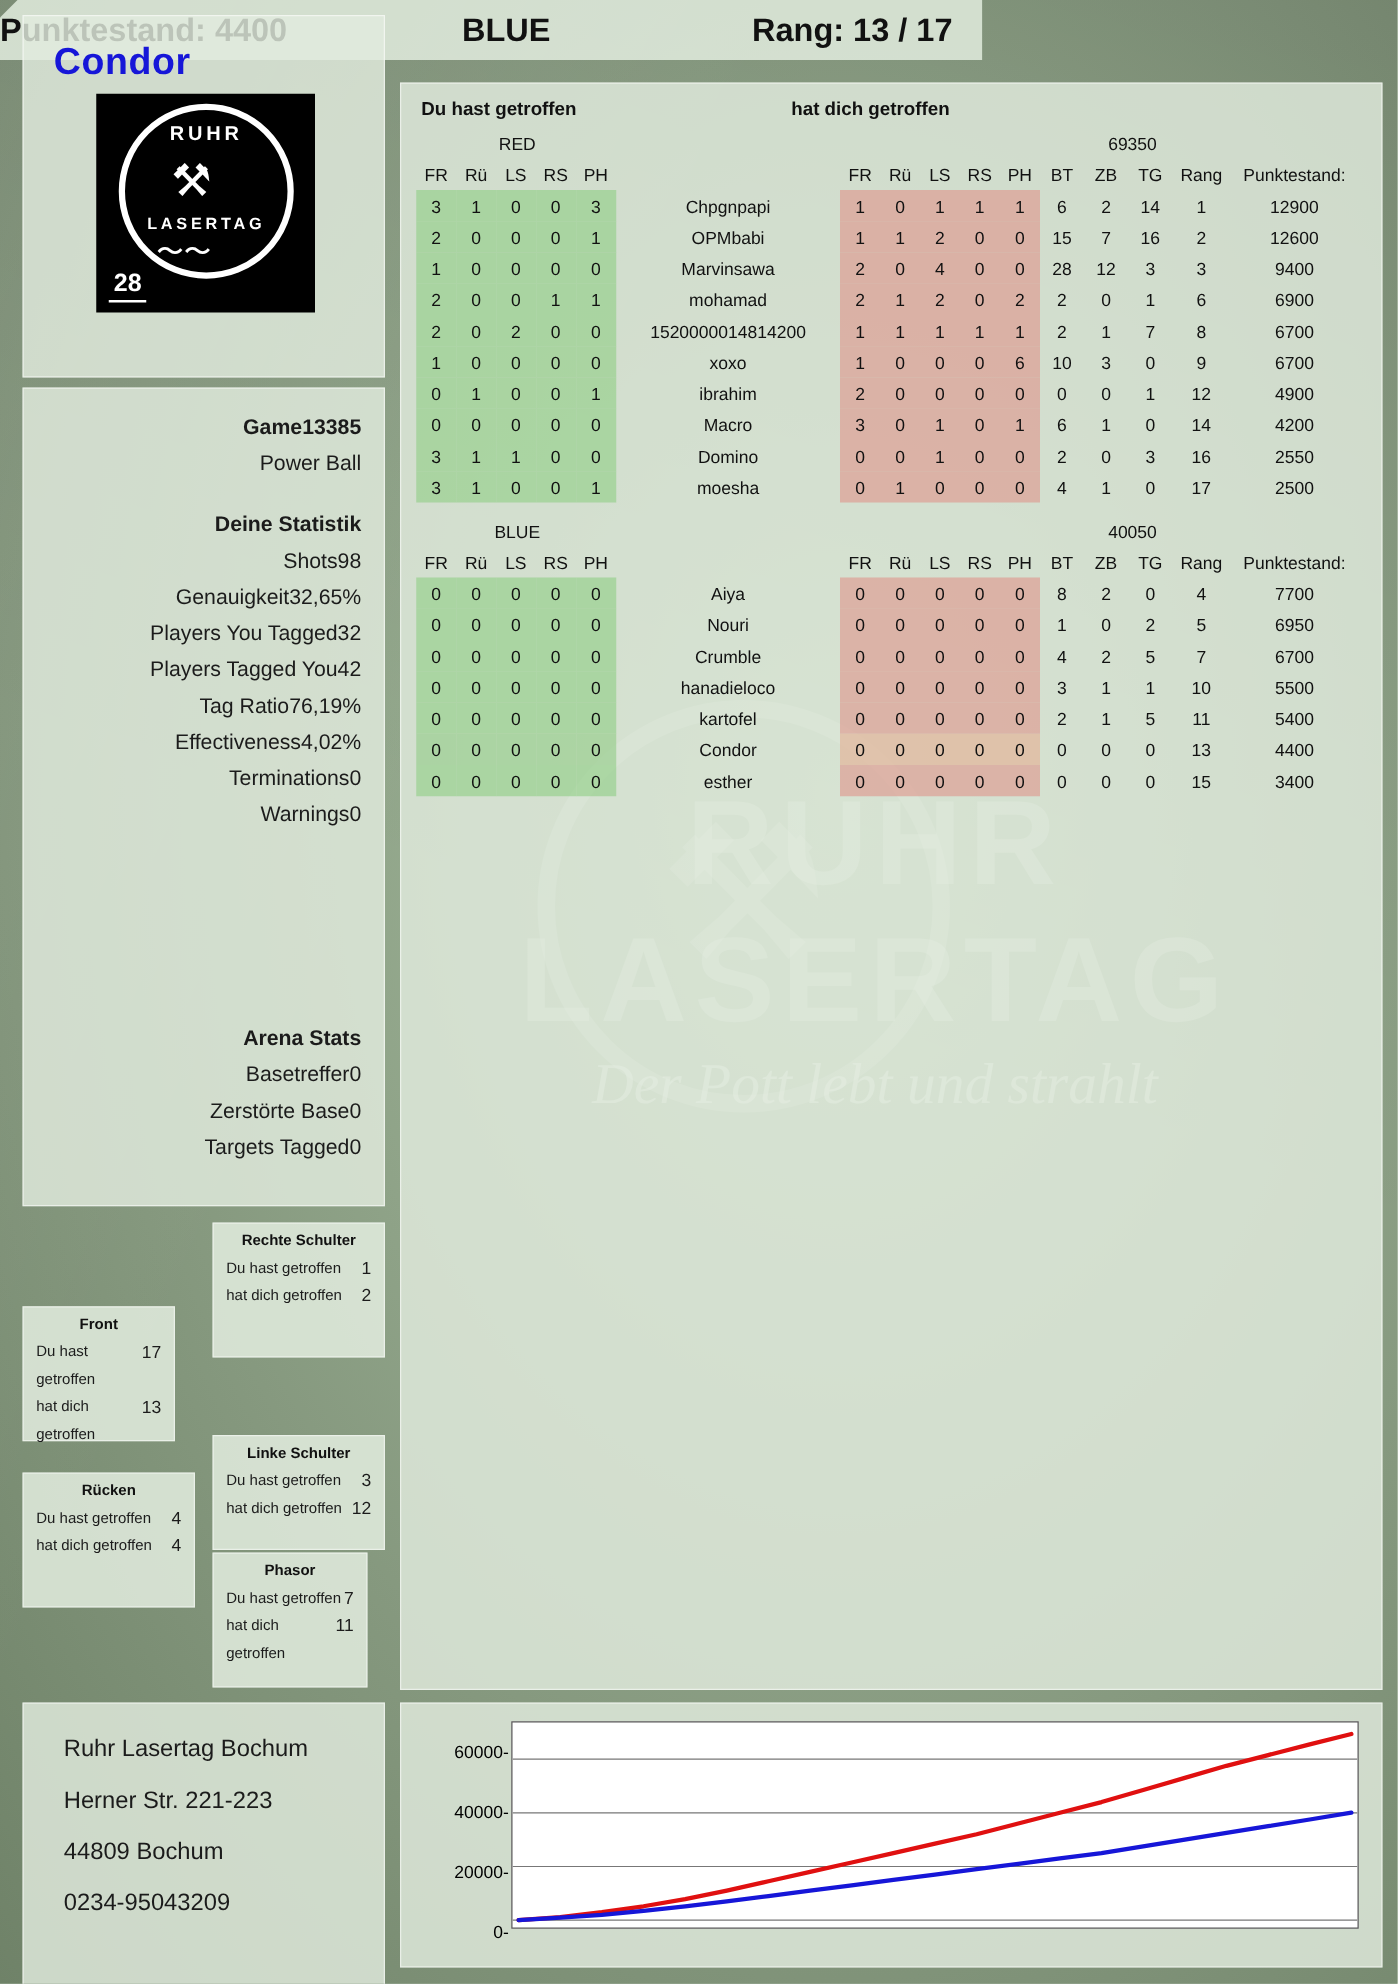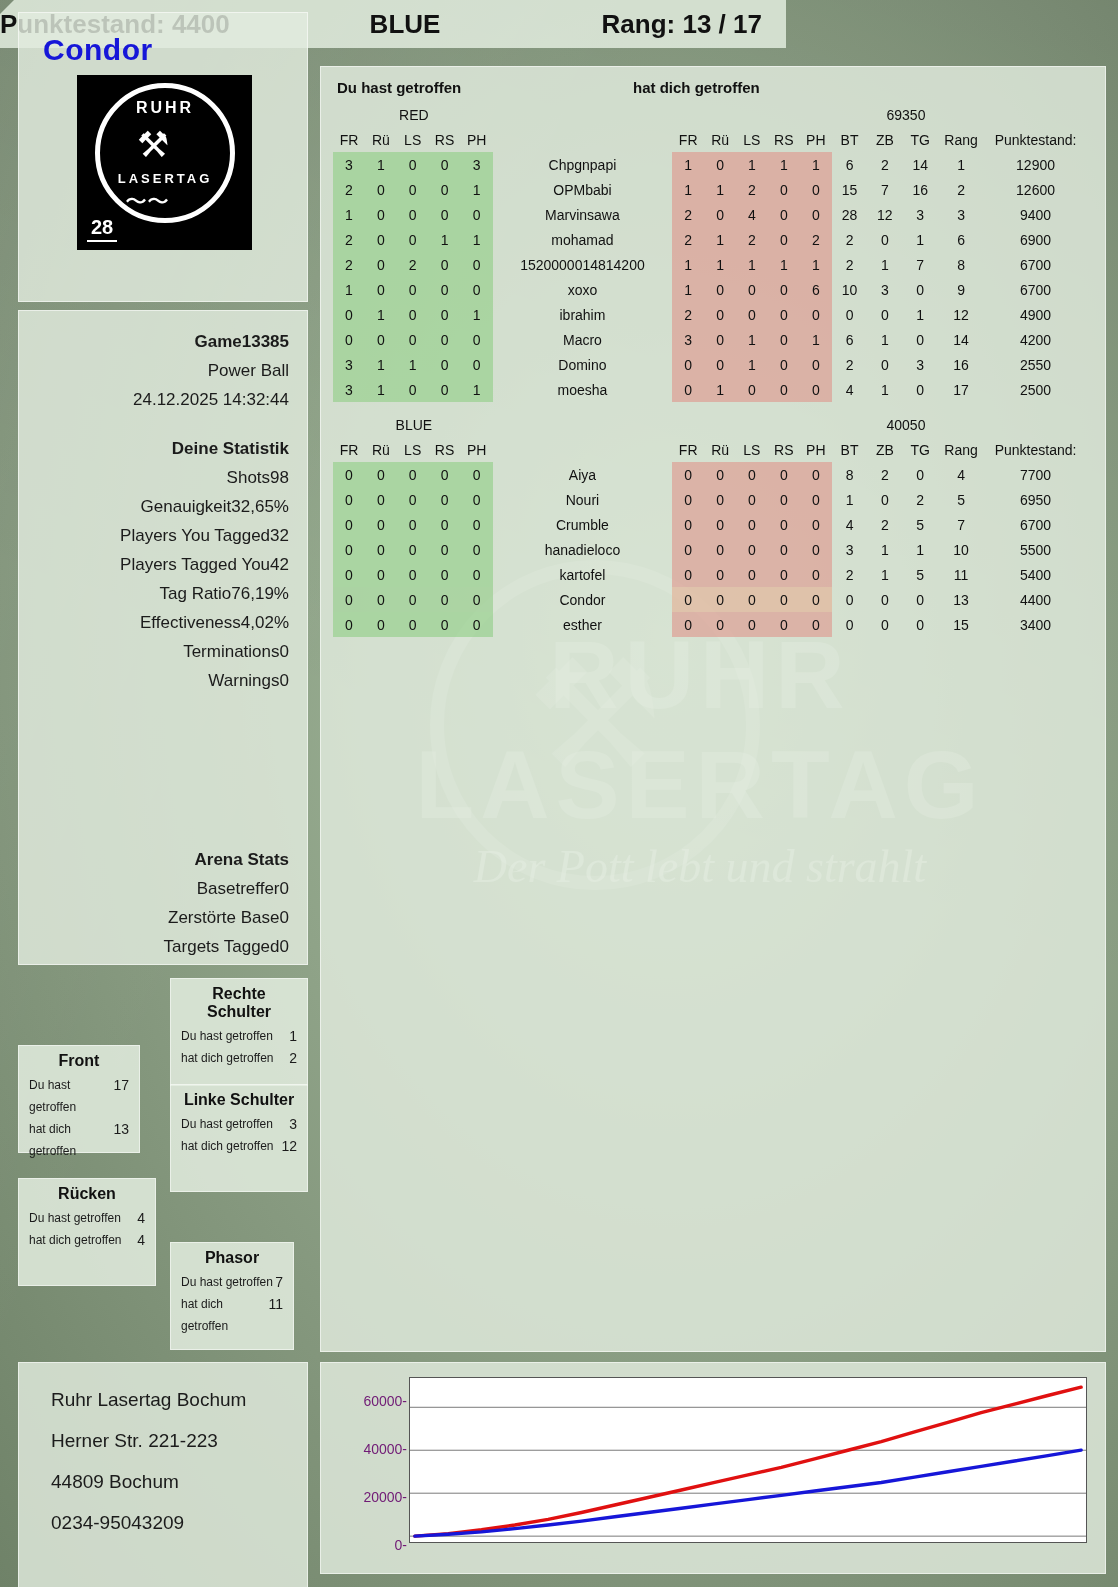--- a/index.html
+++ b/index.html
@@ -76,27 +76,27 @@
   .logo-wave { position:absolute; left:48px; top:112px; font-size:22px; color:#fff; }
   .logo-num { position:absolute; left:10px; bottom:8px; font-size:20px; font-weight:bold; border-bottom:2px solid #fff; padding:0 4px 1px 4px; }
 
   #stats-panel { left:18px; top:310px; width:290px; height:655px; padding:14px 18px; }
   .srow { display:flex; justify-content:flex-end; font-size:17px; color:#1b1b1b; line-height:29px; }
   .srow.head { font-weight:bold; margin-top:2px; }
   .sec-gap { height:18px; }
 
   
   .bodypanel { background:rgba(226,236,222,0.86); border:1px solid rgba(255,255,255,0.5); position:absolute; padding:6px 10px; }
-  .bp-title { text-align:center; font-size:16px; font-weight:bold; color:#111; margin-bottom:4px; }
+  .bp-title { text-align:center; font-size:12px; font-weight:bold; color:#111; margin-bottom:4px; }
   .bp-row { display:flex; justify-content:space-between; font-size:12px; color:#1b1b1b; line-height:22px; }
   .bp-row .v { font-size:14px; }
 
   #bp-rs { left:170px; top:978px; width:138px; height:108px; }
   #bp-front { left:18px; top:1045px; width:122px; height:108px; }
-  #bp-ls { left:170px; top:1084px; width:138px; height:108px; }
+  #bp-ls { left:170px; top:1148px; width:138px; height:92px; }
   #bp-back { left:18px; top:1178px; width:138px; height:108px; }
   #bp-phasor { left:170px; top:1242px; width:124px; height:108px; }
 
   
   #address { left:18px; top:1362px; width:290px; height:272px; padding:16px 32px; }
   #address div { font-size:19px; color:#1b1b1b; line-height:41px; }
 
   
   #scoreboard { left:320px; top:66px; width:786px; height:1286px; padding:10px 12px; }
   .col-head { display:flex; font-size:15px; font-weight:bold; color:#111; margin:2px 0 6px 0; }
@@ -122,21 +122,21 @@
   .rank { width:48px; }
   .pts { width:112px; text-align:right; padding-right:6px !important; }
   .pts-hdr { text-align:right; padding-right:6px !important; font-size:13px; }
   .self .g { background:rgba(150,205,140,0.66); }
   .self .r { background:rgba(228,178,150,0.66); }
 
   
   #chart-panel { left:320px; top:1362px; width:786px; height:212px; padding:8px 10px; }
   .chart-wrap { position:relative; width:100%; height:100%; }
   .chart-axis-labels { position:absolute; left:0; top:0; width:80px; height:100%; }
-  .chart-axis-labels span { position:absolute; right:4px; font-size:14px; color:#701a75; transform:translateY(-50%); }
+  .chart-axis-labels span { position:absolute; right:4px; font-size:14px; color:#000000; transform:translateY(-50%); }
   .plot {
     position:absolute; left:78px; top:6px; right:8px; bottom:22px;
     background:#fff; border:1px solid #555;
   }
 </style>
 </head>
 <body>
 
 <div class="bg"></div>
 
@@ -166,23 +166,20 @@
   </div>
 </div>
 
 <div class="panel" id="stats-panel">
   <div class="srow head">
     <span>Game</span>
     <span>13385</span>
   </div>
   <div class="srow">
     <span>Power Ball</span>
-  </div>
-  <div class="srow">
-    <span>24.12.2025 14:32:44</span>
   </div>
   <div class="sec-gap"></div>
   <div class="srow head">
     <span>Deine Statistik</span>
   </div>
   <div class="srow">
       <span>Shots</span>
       <span>98</span>
     </div>
   <div class="srow">

